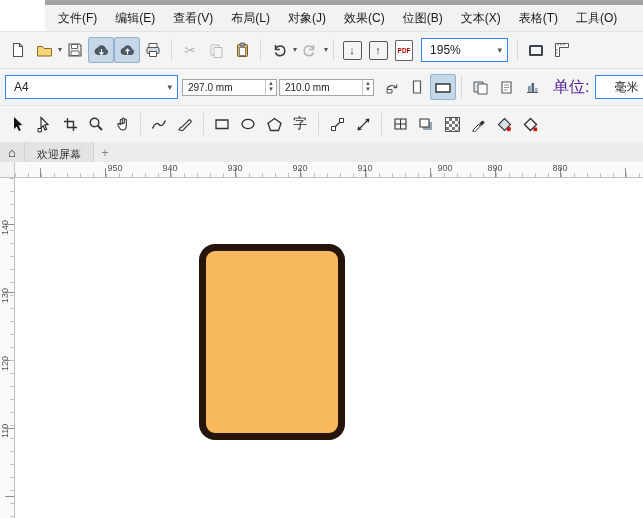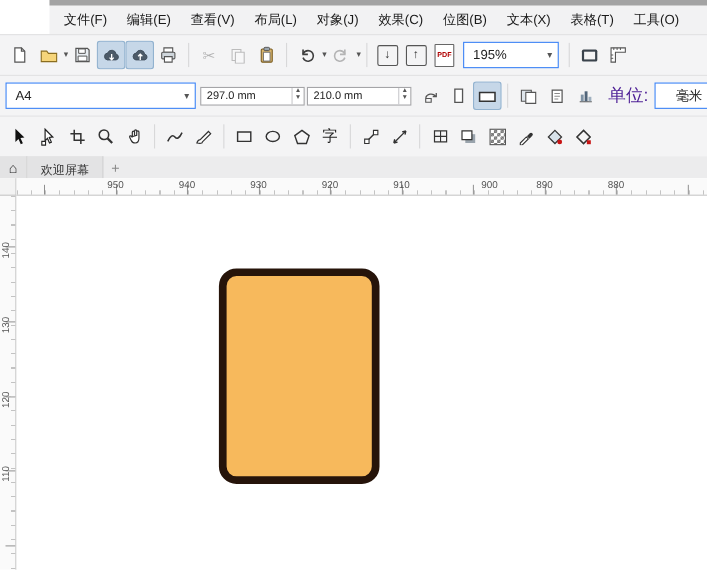--- a/index.html
+++ b/index.html
@@ -398,21 +398,21 @@
       <span>欢迎屏幕</span>
     </div>
     <div class="newtab">
       <span>+</span>
     </div>
   </div>
 
   <div class="hruler-row">
     <div class="ruler-corner"></div>
     <div class="htrack">
-      <span class="hlabel" style="left:90px">950</span>
+      <span class="hlabel" style="left:100px">950</span>
       <span class="hlabel" style="left:155px">940</span>
       <span class="hlabel" style="left:220px">930</span>
       <span class="hlabel" style="left:285px">920</span>
       <span class="hlabel" style="left:350px">910</span>
       <span class="hlabel" style="left:430px">900</span>
       <span class="hlabel" style="left:480px">890</span>
       <span class="hlabel" style="left:545px">880</span>
     </div>
   </div>
 

